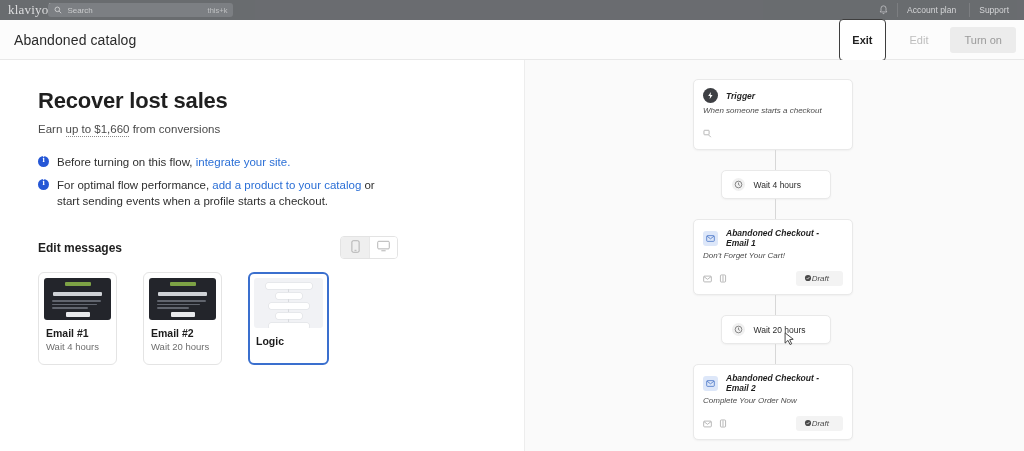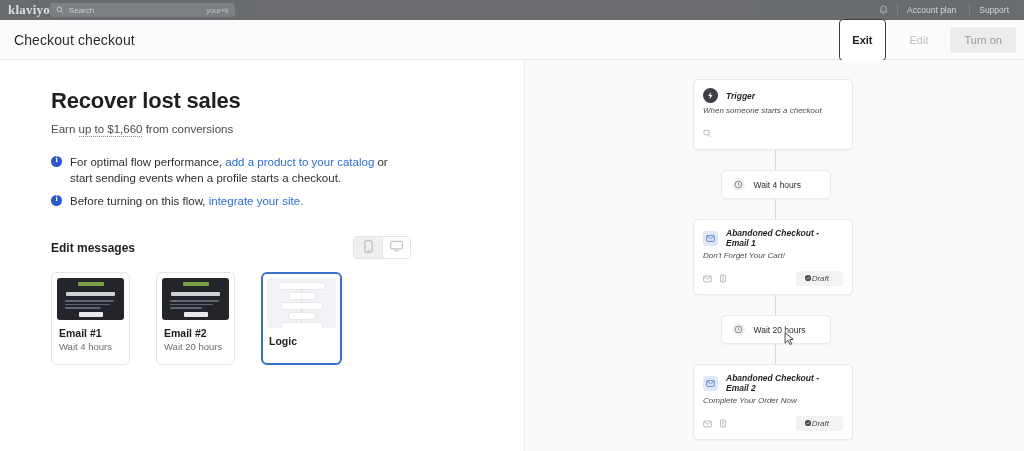--- a/index.html
+++ b/index.html
@@ -13,21 +13,21 @@
   
   .topnav {
     position: absolute; top: 0; left: 0;
     width: 1024px; height: 20px;
     background: #55585c;
     display: flex; align-items: center;
     opacity: .88;
   }
   .brand {
     color: #d9dadb; font-size: 13px; letter-spacing: .2px;
-    padding-left: 8px; font-weight: 700; position: relative;
+    padding-left: 8px; font-weight: 400; position: relative;
     font-family: "Liberation Serif", serif;
   }
   .brand-dot {
     position: absolute; right: -6px; top: 1px;
     width: 5px; height: 5px; background: #b9babb;
   }
   .nav-search {
     width: 185px; height: 14px;
     background: #6b6e72; border-radius: 3px;
     display: flex; align-items: center; padding: 0 6px;
@@ -94,21 +94,21 @@
     background: #ffffff;
     border-right: 1px solid #ededed;
   }
   .right-pane {
     position: absolute; left: 525px; top: 0;
     width: 499px; height: 391px;
     background: #fafafa;
   }
 
   
-  .lp-inner { padding: 28px 0 0 51px; }
+  .lp-inner { padding: 28px 0 0 38px; }
   .lp-h1 {
     font-size: 22px; color: #1f1f1f; font-weight: 700;
     letter-spacing: -.2px;
   }
   .lp-sub {
     font-size: 11.5px; color: #4a4a4a; margin-top: 9px;
   }
   .lp-sub .dotted {
     border-bottom: 1px dotted #8a8a8a; padding-bottom: 1px;
   }
@@ -265,37 +265,37 @@
   </div>
 
   <div class="nav-search">
     <span class="mag">
       <svg width="8" height="8" viewBox="0 0 16 16">
           <circle cx="6.7" cy="6.7" r="4.6" fill="none" stroke="#c9cbcd" stroke-width="1.8"></circle>
           <line x1="10.2" y1="10.2" x2="14.4" y2="14.4" stroke="#c9cbcd" stroke-width="1.8"></line>
         </svg>
     </span>
     <span class="ph">Search</span>
-    <span class="kbd">your+k</span>
+    <span class="kbd">this+k</span>
   </div>
 
   <div class="nav-right">
     <span class="nav-bell">
       <svg width="9" height="10" viewBox="0 0 16 18">
           <path d="M8 1.5a4.5 4.5 0 0 0-4.5 4.5v4L2 12.5h12L12.5 10V6A4.5 4.5 0 0 0 8 1.5z" fill="none" stroke="#c4c6c8" stroke-width="1.3"></path>
           <path d="M6.3 14.3a1.8 1.8 0 0 0 3.4 0" fill="none" stroke="#c4c6c8" stroke-width="1.3"></path>
         </svg>
     </span>
     <span class="nav-link">Account plan</span>
     <span class="nav-link">Support</span>
   </div>
 </div>
 
 <div class="pageheader">
-  <div class="page-title">Checkout checkout</div>
+  <div class="page-title">Abandoned catalog</div>
   <div class="header-actions">
     <button class="btn-exit">Exit</button>
     <button class="btn-edit">Edit</button>
     <button class="btn-turnon">Turn on</button>
   </div>
 </div>
 
 <div class="body-wrap">
 
   <div class="left-pane">
@@ -303,27 +303,27 @@
       <div class="lp-h1">Recover lost sales</div>
 
       <div class="lp-sub">
         <span>Earn </span><span class="dotted">up to $1,660</span><span> from conversions</span>
       </div>
 
       <div class="notes">
         <div class="note-row">
           <span class="info-ico"></span>
           <div class="note-txt">
-            <span>For optimal flow performance, </span><span class="lk">add a product to your catalog</span><span> or start sending events when a profile starts a checkout.</span>
+            <span>Before turning on this flow, </span><span class="lk">integrate your site.</span><span></span>
           </div>
         </div>
         <div class="note-row">
           <span class="info-ico"></span>
           <div class="note-txt">
-            <span>Before turning on this flow, </span><span class="lk">integrate your site.</span><span></span>
+            <span>For optimal flow performance, </span><span class="lk">add a product to your catalog</span><span> or start sending events when a profile starts a checkout.</span>
           </div>
         </div>
       </div>
 
       <div class="fm-head">
         <div class="fm-title">Edit messages</div>
         <div class="devtoggle">
           <button class="devbtn sel">
             <span>
               <svg width="9" height="13" viewBox="0 0 12 18">

